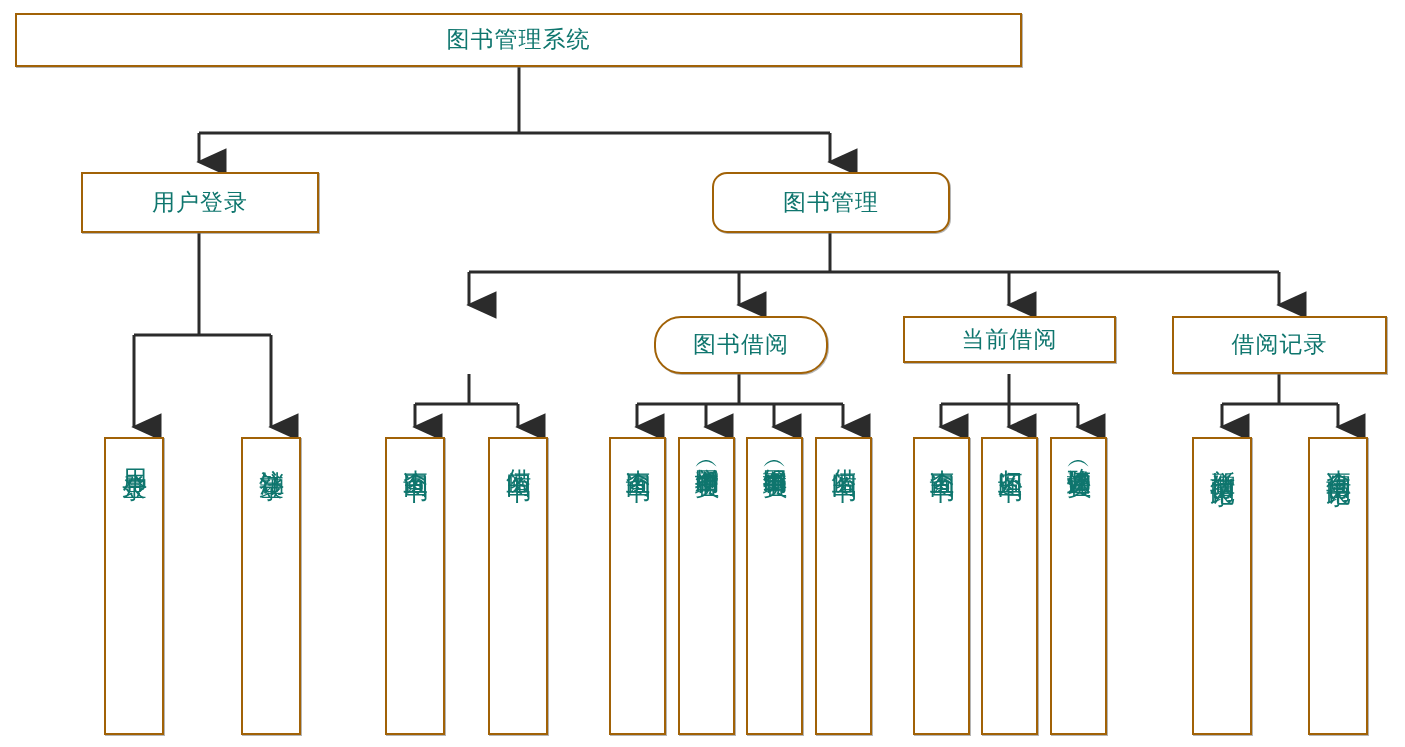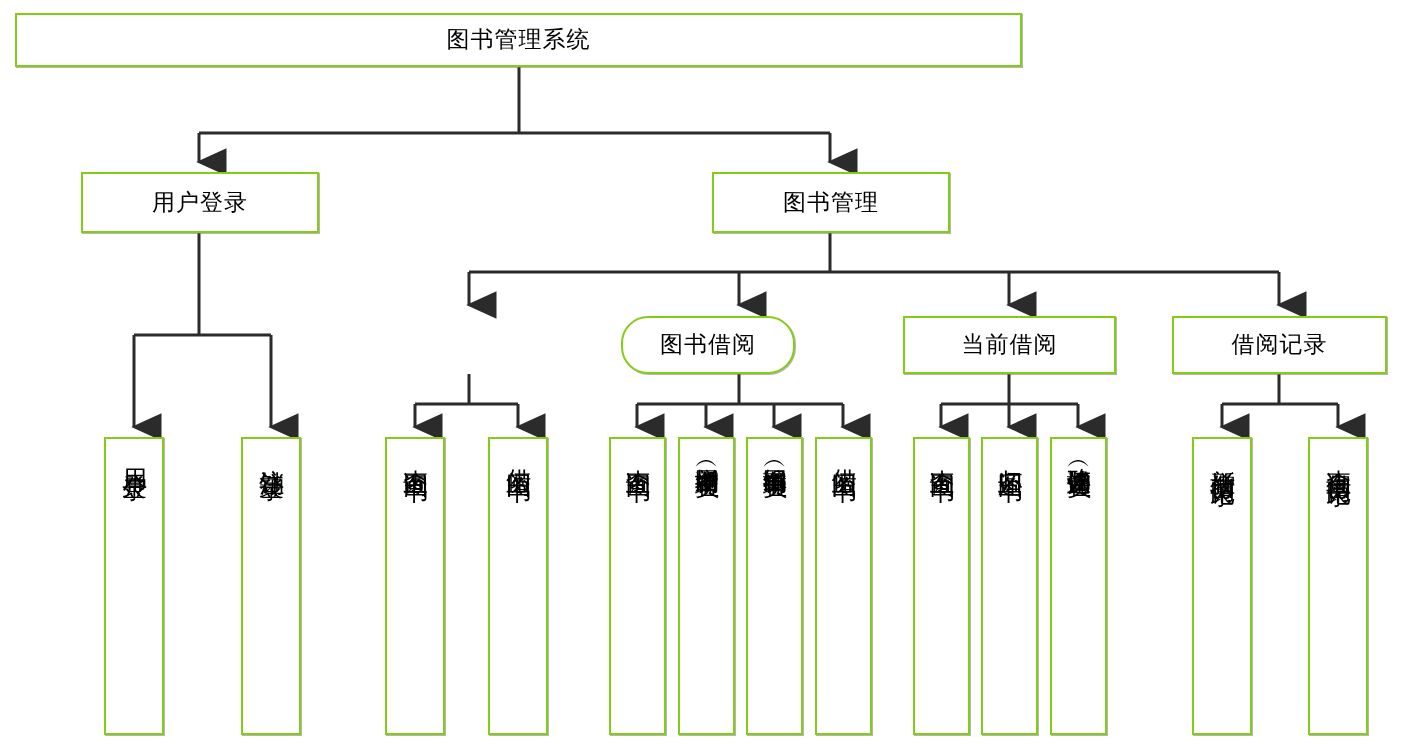--- a/index.html
+++ b/index.html
@@ -23,26 +23,26 @@
     left: 0;
     top: 0;
     width: 1405px;
     height: 747px;
     pointer-events: none;
   }
   .node {
     position: absolute;
     box-sizing: border-box;
     background: #ffffff;
-    border: 2px solid #84cc16;
+    border: 2px solid #a16207;
     box-shadow: 1px 1px 0 0 rgba(120,120,120,0.55);
     display: flex;
     align-items: center;
     justify-content: center;
-    color: #000000;
+    color: #0f766e;
     z-index: 2;
   }
   .node-label {
     display: block;
     text-align: center;
     line-height: 1.18;
     letter-spacing: 1px;
   }
   
   .node.horiz .node-label {
@@ -136,28 +136,28 @@
     </g>
   </svg>
 
   <div class="node horiz root" style="left:15px; top:13px; width:1007px; height:54px;">
     <span class="node-label">图书管理系统</span>
   </div>
 
   <div class="node horiz" style="left:81px; top:172px; width:238px; height:61px;">
     <span class="node-label">用户登录</span>
   </div>
-  <div class="node horiz" style="left:712px; top:172px; width:238px; height:61px;">
+  <div class="node horiz" style="left:712px; top:172px; width:238px; height:61px;border-radius:15px;">
     <span class="node-label">图书管理</span>
   </div>
 
-  <div class="node horiz" style="left:621px; top:316px; width:174px; height:58px;border-radius:27px;">
+  <div class="node horiz" style="left:654px; top:316px; width:174px; height:58px;border-radius:27px;">
     <span class="node-label">图书借阅</span>
   </div>
-  <div class="node horiz" style="left:903px; top:316px; width:213px; height:58px;">
+  <div class="node horiz" style="left:903px; top:316px; width:213px; height:47px;">
     <span class="node-label">当前借阅</span>
   </div>
   <div class="node horiz" style="left:1172px; top:316px; width:215px; height:58px;">
     <span class="node-label">借阅记录</span>
   </div>
 
   <div class="node vert" style="left:104px; top:437px; width:60px; height:298px;">
     <span class="node-label">用户登录</span>
   </div>
   <div class="node vert" style="left:241px; top:437px; width:60px; height:298px;">

